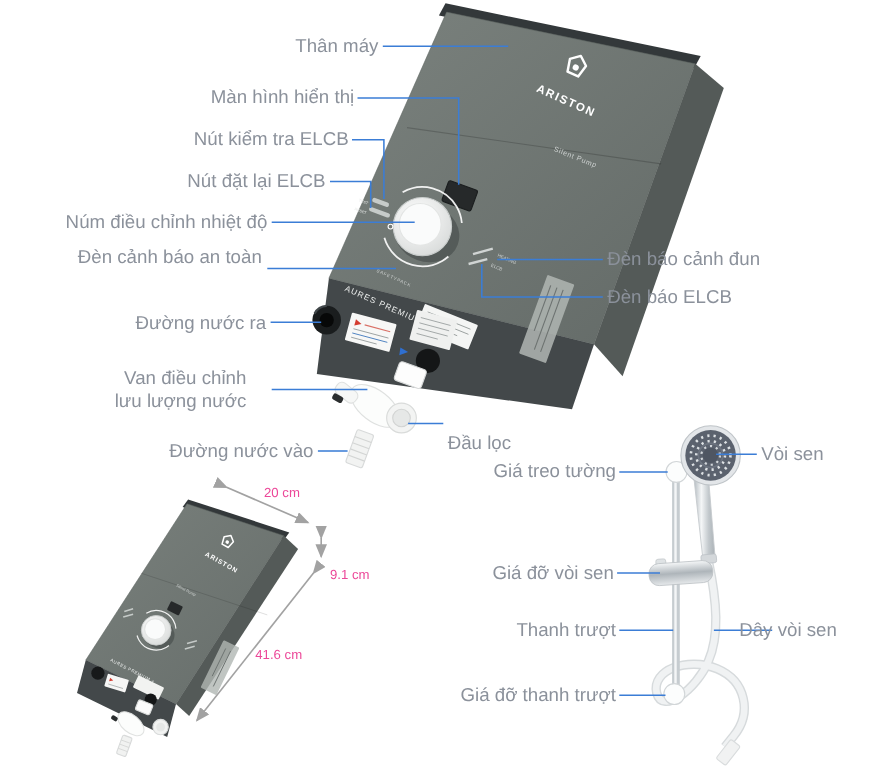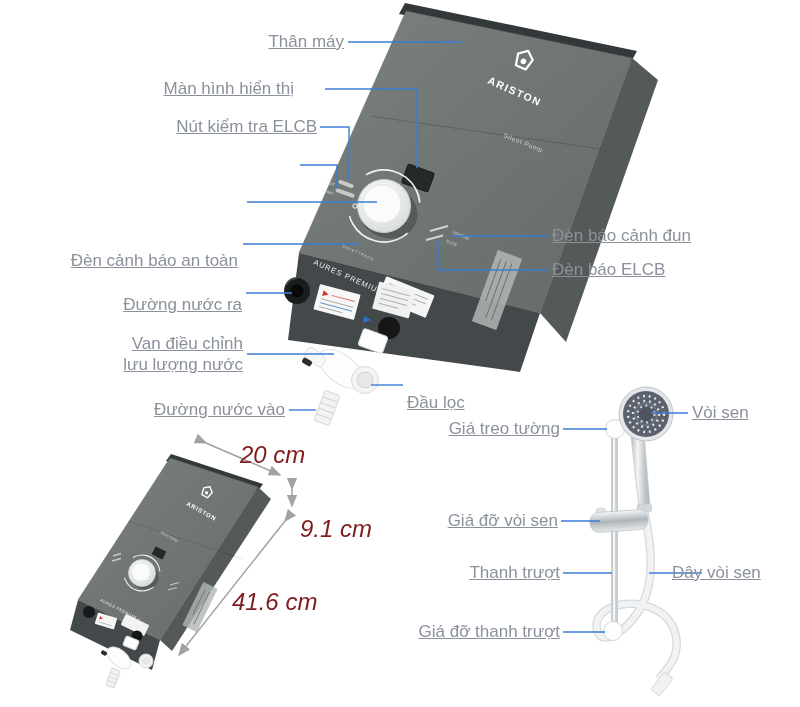--- a/index.html
+++ b/index.html
@@ -1,21 +1,21 @@
 <!DOCTYPE html>
 <html><head>
 <meta charset="utf-8">
 <style>
   html,body{margin:0;padding:0;background:#fff;}
   #stage{position:relative;width:800px;height:707px;background:#ffffff;overflow:hidden;
          font-family:"Liberation Sans",sans-serif;}
   #art{position:absolute;left:0;top:0;}
-  .lbl{position:absolute;font-size:17px;color:#8b919b;white-space:nowrap;line-height:21px;text-decoration:underline;}
+  .lbl{position:absolute;font-size:17px;color:#8b919b;white-space:nowrap;line-height:21px;}
   .lbl.r{text-align:right;}
-  .dim{position:absolute;font-size:24px;color:#7f1d1d;white-space:nowrap;font-style:italic;}
+  .dim{position:absolute;font-size:12px;color:#ec4899;white-space:nowrap;}
   svg text{font-family:"Liberation Sans",sans-serif;}
 </style>
 </head>
 <body>
 
 <div id="stage">
 
 <svg id="art" width="800" height="707" viewBox="0 0 800 707">
   <defs>
     <linearGradient id="gradTop" x1="0" y1="0" x2="1" y2="1">
@@ -267,25 +267,27 @@
     <path d="M651,413 H688"></path>
     <path d="M563,429 H607"></path>
     <path d="M561,521 H600"></path>
     <path d="M563,573 H612"></path>
     <path d="M649,573 H702"></path>
     <path d="M563,632 H605"></path>
   </g>
 </svg>
 
 <div class="lbl r" style="right:456px;top:31px;">Thân máy</div>
-<div class="lbl r" style="right:506px;top:78px;">Màn hình hiển thị</div>
+<div class="lbl r" style="right:478px;top:78px;">Màn hình hiển thị</div>
 <div class="lbl r" style="right:483px;top:116px;">Nút kiểm tra ELCB</div>
-<div class="lbl r" style="right:562px;top:250px;">Đèn cảnh báo an toàn</div>
-<div class="lbl r" style="right:558px;top:283px;margin-top:11px;">Đường nước ra</div>
-<div class="lbl r" style="right:557px;top:333px;">
+<div class="lbl r" style="right:504px;top:154px;">Nút đặt lại ELCB</div>
+<div class="lbl r" style="right:557px;top:191px;">Núm điều chỉnh nhiệt độ</div>
+<div class="lbl r" style="right:562px;top:223px;">Đèn cảnh báo an toàn</div>
+<div class="lbl r" style="right:558px;top:283px;">Đường nước ra</div>
+<div class="lbl r" style="right:576px;top:333px;">
   <div>Van điều chỉnh</div>
   <div>lưu lượng nước</div>
 </div>
 <div class="lbl r" style="right:515px;top:399px;">Đường nước vào</div>
 
 <div class="lbl" style="left:552px;top:225px;">Đèn báo cảnh đun</div>
 <div class="lbl" style="left:552px;top:259px;">Đèn báo ELCB</div>
 <div class="lbl" style="left:407px;top:392px;">Đầu lọc</div>
 <div class="lbl" style="left:692px;top:402px;">Vòi sen</div>
 <div class="lbl r" style="right:240px;top:418px;">Giá treo tường</div>

